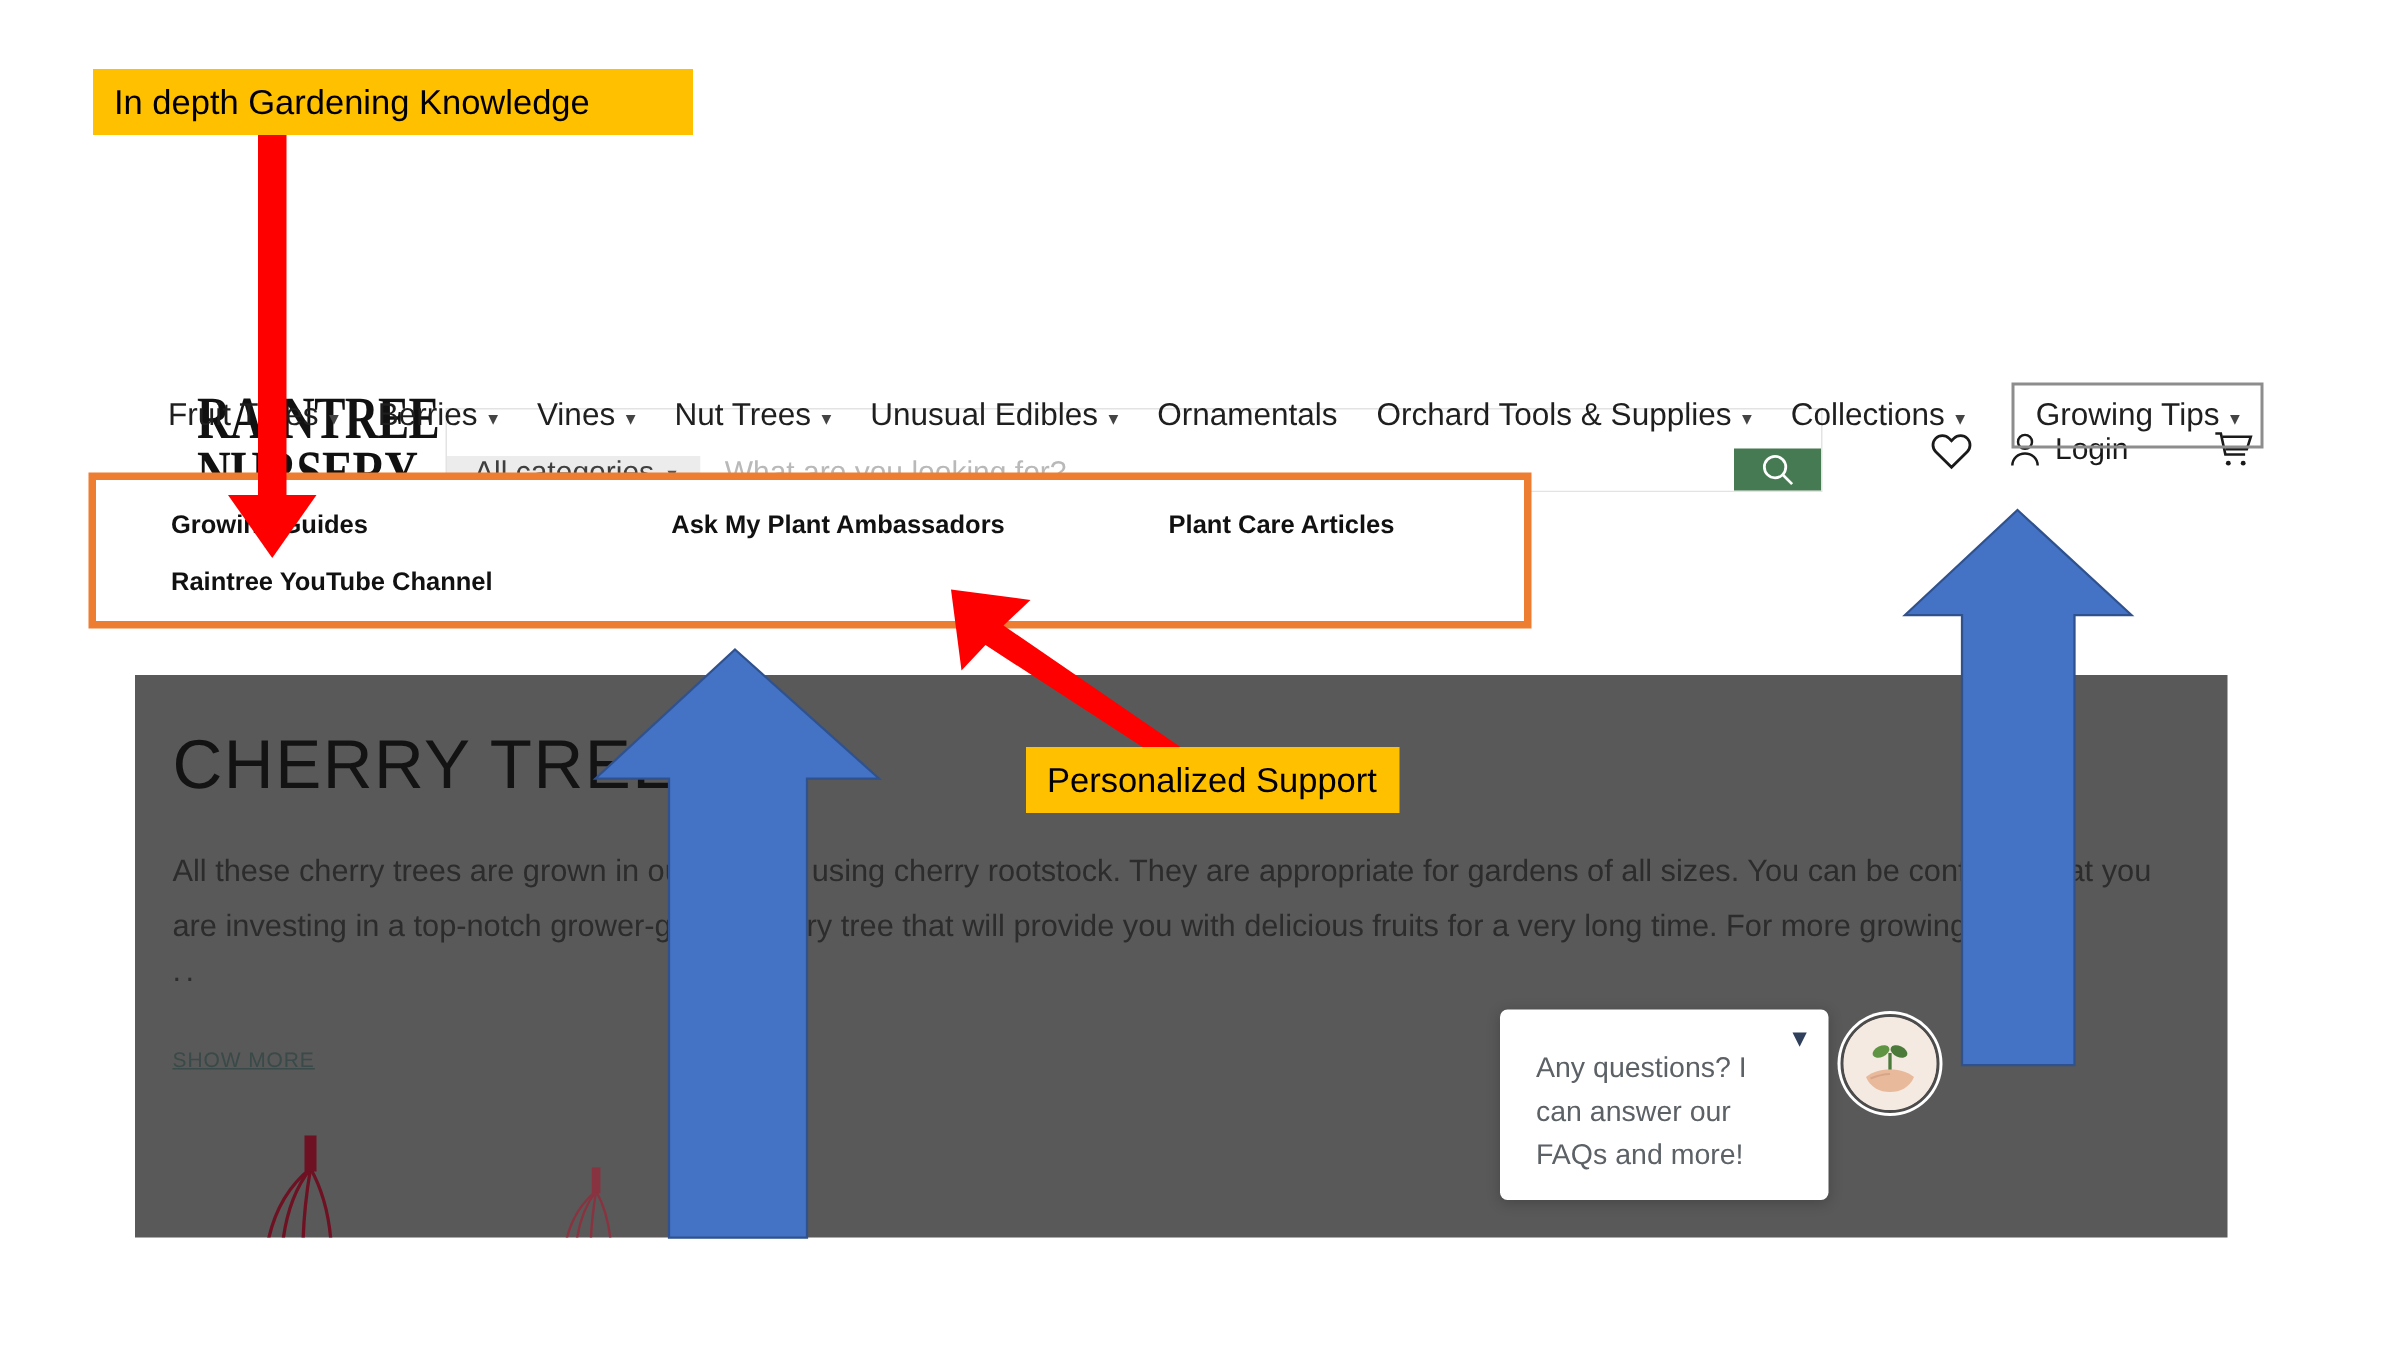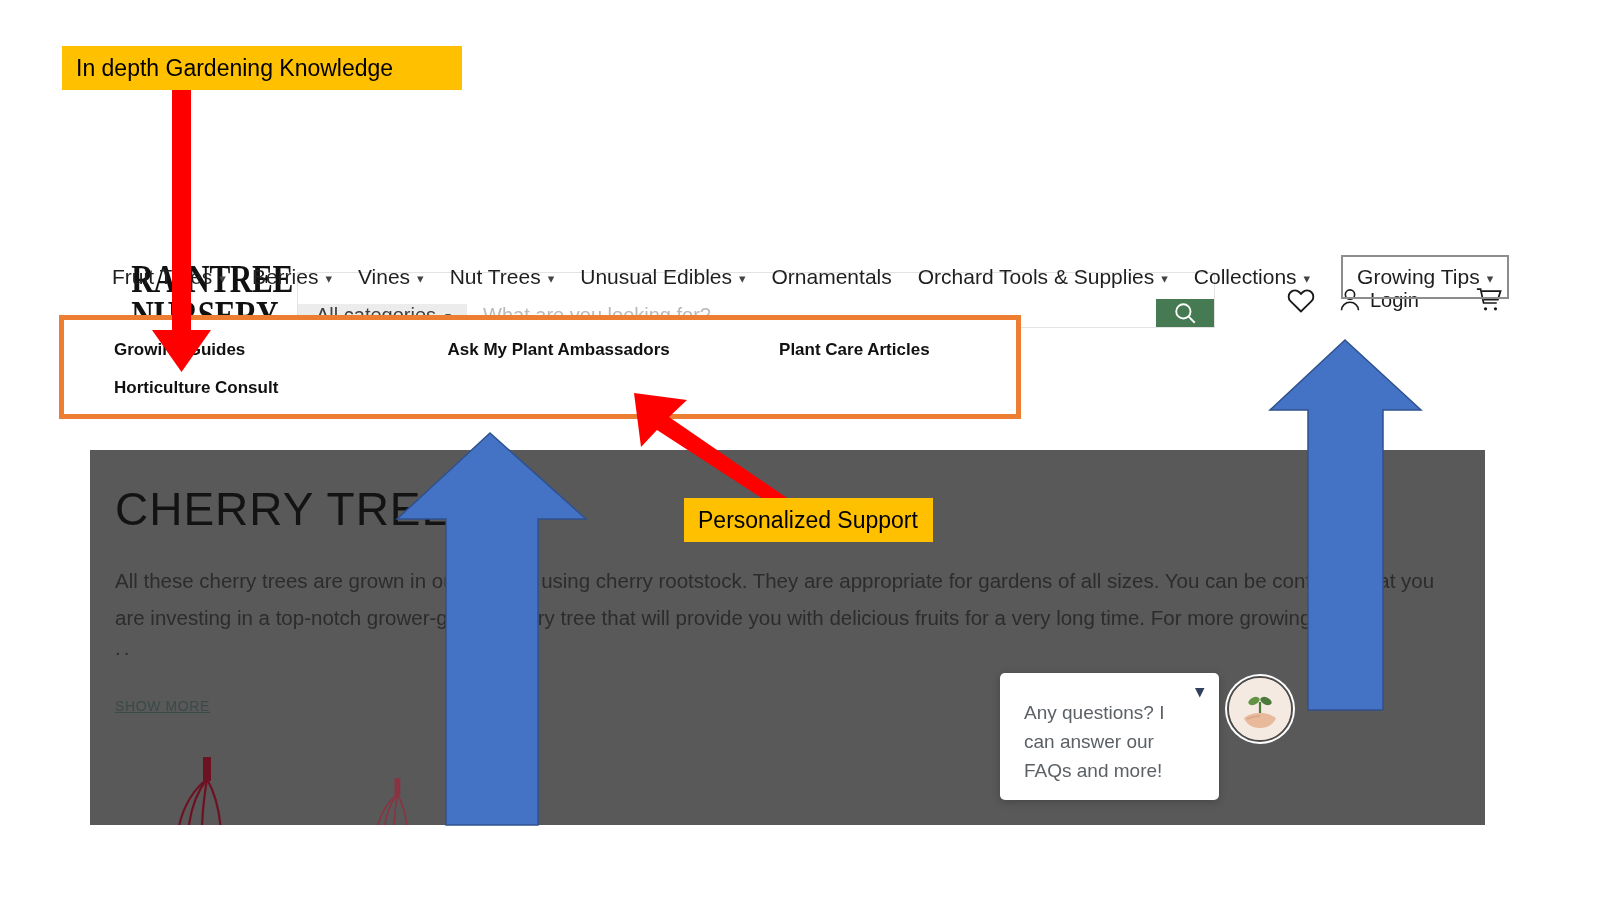--- a/index.html
+++ b/index.html
@@ -359,21 +359,21 @@
   </nav>
 
   <div class="dropdown-panel">
     <div class="dd-grid">
       <div class="dd-row">
         <div class="dd-c1"><span class="dd-link">Growing Guides</span></div>
         <div class="dd-c2"><span class="dd-link">Ask My Plant Ambassadors</span></div>
         <div class="dd-c3"><span class="dd-link">Plant Care Articles</span></div>
       </div>
       <div class="dd-row">
-        <div class="dd-c2"><span class="dd-link">Horticulture Consult</span></div>
+        <div class="dd-c1"><span class="dd-link">Raintree YouTube Channel</span></div>
         <div class="dd-c3"></div>
       </div>
     </div>
   </div>
 
   <div class="hero">
     <div class="hero-title">CHERRY TREES</div>
     <div class="hero-body">All these cherry trees are grown in our nursery using cherry rootstock. They are appropriate for gardens of all sizes. You can be confident that you are investing in a top-notch grower-grown cherry tree that will provide you with delicious fruits for a very long time. For more growing info.</div>
     <div class="hero-dots">..</div>
     <div class="show-more">SHOW MORE</div>

